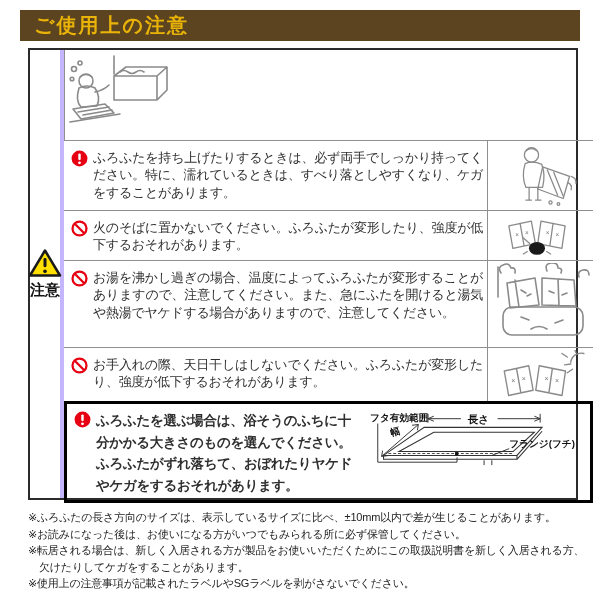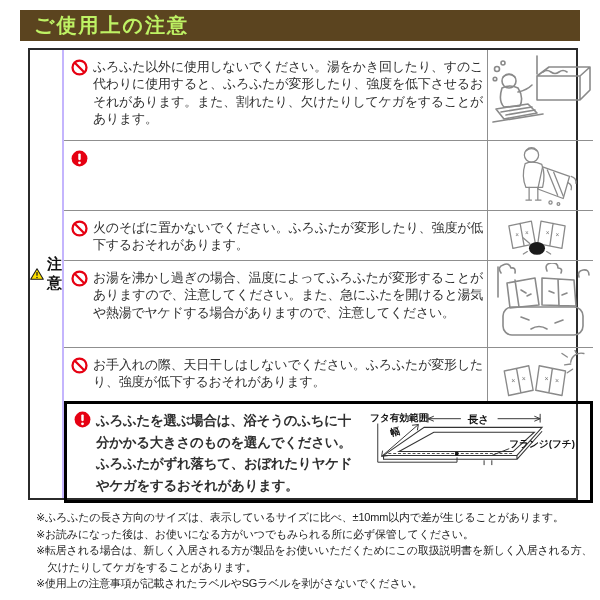--- a/index.html
+++ b/index.html
@@ -2,29 +2,29 @@
 <html><head>
 <meta charset="utf-8">
 <style>
   * { margin:0; padding:0; box-sizing:border-box; }
   html,body { width:600px; height:600px; background:#ffffff; overflow:hidden;
     font-family:"Liberation Sans","DejaVu Sans",sans-serif; color:#2f2f2f; }
 
   .page { width:600px; height:600px; padding:10px 20px 0 20px; }
 
   
-  .header-bar { background:#5b441f; color:#bef264; height:31px; line-height:31px;
+  .header-bar { background:#5b441f; color:#eab308; height:31px; line-height:31px;
     font-size:20px; font-weight:bold; padding-left:14px; letter-spacing:2px; }
 
   
   .caution-table { margin-top:7px; margin-left:8px; width:550px; height:452px;
     border:2px solid #2b2b2b; display:flex; background:#fff; }
 
-  .caution-col { width:34px; border-right:2px solid #c4b5fd; display:flex;
-    flex-direction:row; align-items:center; justify-content:center; gap:3px; }
+  .caution-col { width:34px; border-right:4px solid #c4b5fd; display:flex;
+    flex-direction:column; align-items:center; justify-content:center; gap:3px; }
   .caution-col .tri { width:34px; height:30px; }
   .caution-label { font-size:15px; font-weight:bold; color:#111; letter-spacing:0; writing-mode:horizontal-tb; }
 
   .content-col { flex:1; display:flex; flex-direction:column; }
 
   .c-row { display:flex; border-bottom:1px solid #8f8f8f; }
   .c-row:nth-child(5) { border-bottom:none; }
   .row-main { flex:1; display:flex; align-items:flex-start; gap:5px; padding:8px 4px 3px 7px; }
   .row-text { font-size:13px; line-height:1.33; letter-spacing:-0.3px; text-align:justify; }
   .sign { width:17px; height:17px; flex:0 0 17px; margin-top:1px; }
@@ -37,21 +37,21 @@
 
   
   .highlight-box { flex:1; border:3px solid #000; display:flex; padding:6px 12px 4px 7px; gap:4px; }
   .hb-left { display:flex; gap:5px; width:288px; }
   .hb-text { font-size:13.5px; font-weight:bold; line-height:1.6; letter-spacing:-0.3px; }
   .hb-right { flex:1; display:flex; flex-direction:column; }
   .hb-right svg { width:212px; height:58px; }
   .hb-note { font-size:11.5px; font-weight:600; line-height:1.25; letter-spacing:-0.3px; margin-top:2px; }
 
   
-  .footnotes { margin-top:9px; margin-left:16px; width:560px; }
+  .footnotes { margin-top:9px; margin-left:8px; width:560px; }
   .footnote { font-size:11px; line-height:1.5; letter-spacing:-0.2px;
     padding-left:1em; text-indent:-1em; color:#222; }
 
   .illu { stroke:#8a8a8a; fill:none; stroke-width:1.6; stroke-linecap:round; stroke-linejoin:round; }
   .illu text { stroke:none; fill:#777; }
   .dg { stroke:#333; fill:none; stroke-width:1.1; }
   .dg text { stroke:none; fill:#111; font-weight:bold; }
 </style>
 </head>
 <body>
@@ -67,29 +67,20 @@
         <path d="M20,3 L38,33 L2,33 Z" fill="#ffe000" stroke="#1a1a1a" stroke-width="3" stroke-linejoin="round"></path>
         <rect x="18.2" y="12" width="3.6" height="11" rx="1.6" fill="#1a1a1a"></rect>
         <circle cx="20" cy="28" r="2.2" fill="#1a1a1a"></circle>
       </svg>
       <div class="caution-label">注意</div>
     </div>
 
     <div class="content-col">
 
       <div class="c-row r1">
-        <div class="row-main">
-          <span class="sign">
-              <svg viewBox="0 0 18 18">
-                <circle cx="9" cy="9" r="7.4" fill="none" stroke="#e60012" stroke-width="2.4"></circle>
-                <line x1="4" y1="4" x2="14" y2="14" stroke="#e60012" stroke-width="2.4"></line>
-              </svg>
-            </span>
-          <div class="row-text">ふろふた以外に使用しないでください。湯をかき回したり、すのこ代わりに使用すると、ふろふたが変形したり、強度を低下させるおそれがあります。また、割れたり、欠けたりしてケガをすることがあります。</div>
-        </div>
         <div class="row-illust">
           <svg class="illu" viewBox="0 0 100 82">
             <path d="M46,2 V20"></path>
             <path d="M46,22 L58,13 L99,13 L89,22 Z M46,22 H89 V46 H46 Z M89,46 L99,36 V13"></path>
             <path d="M52,18 q4,-3 8,0 q4,3 8,0 q4,-3 8,0"></path>
             <circle cx="18" cy="27" r="7"></circle>
             <path d="M12,23 q6,-5 12,0"></path>
             <path d="M11,34 Q7,47 13,53 L29,52 Q33,43 27,34 Q19,30 11,34 Z"></path>
             <path d="M27,38 Q36,36 41,31"></path>
             <path d="M5,55 L37,50 L46,59 L13,65 Z"></path>
@@ -104,20 +95,21 @@
 
       <div class="c-row r2">
         <div class="row-main">
           <span class="sign">
               <svg viewBox="0 0 18 18">
                 <circle cx="9" cy="9" r="8.4" fill="#e60012"></circle>
                 <rect x="7.7" y="3.6" width="2.6" height="7.2" rx="1.2" fill="#fff"></rect>
                 <circle cx="9" cy="13.6" r="1.5" fill="#fff"></circle>
               </svg>
             </span>
+          <div class="row-text">ふろふたを持ち上げたりするときは、必ず両手でしっかり持ってください。特に、濡れているときは、すべり落としやすくなり、ケガをすることがあります。</div>
         </div>
         <div class="row-illust">
           <svg class="illu" viewBox="0 0 100 82">
             <circle cx="38" cy="15" r="9"></circle>
             <path d="M31,10 q7,-6 14,0"></path>
             <path d="M30,26 Q25,42 31,56 L52,56 Q56,40 51,27 Q40,22 30,26 Z"></path>
             <path d="M35,56 V72 M46,56 V72 M31,72 H38 M43,72 H50"></path>
             <path d="M52,30 L86,42 L78,70 L46,58 Z"></path>
             <path d="M58,34 L71,66 M66,37 L78,67"></path>
             <path d="M84,50 q6,3 4,9 M88,42 q7,2 6,9"></path>

